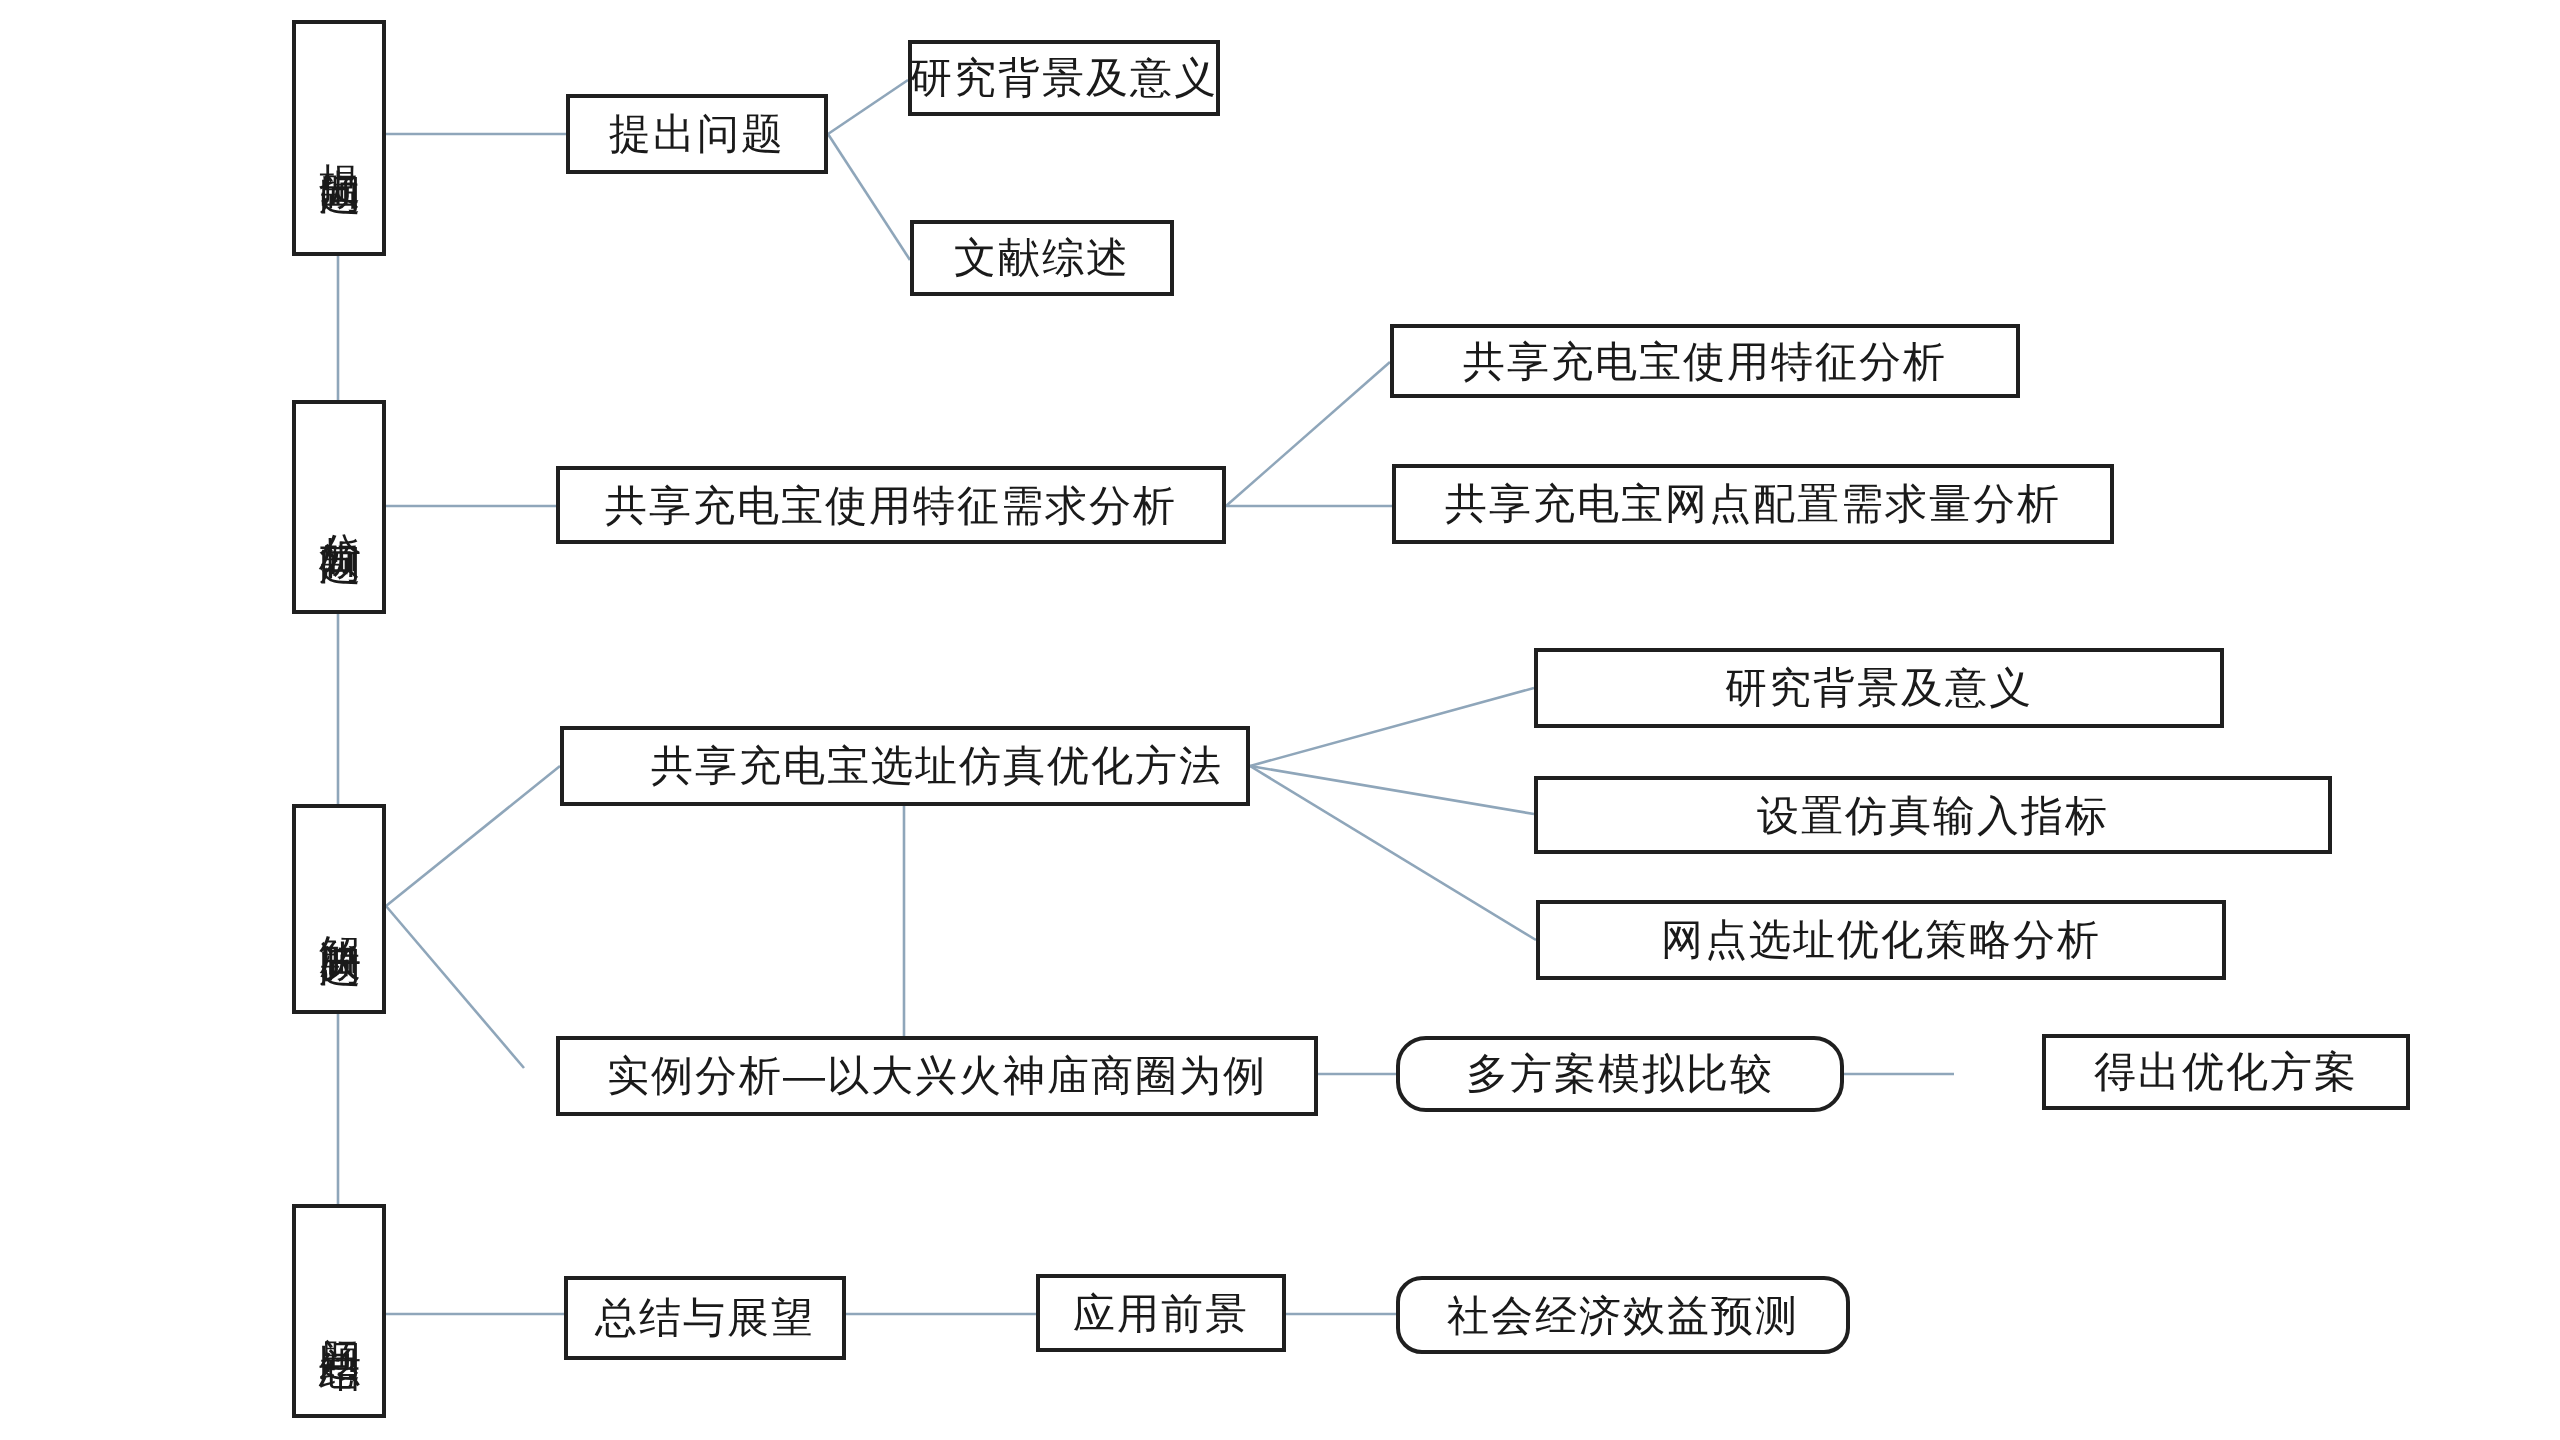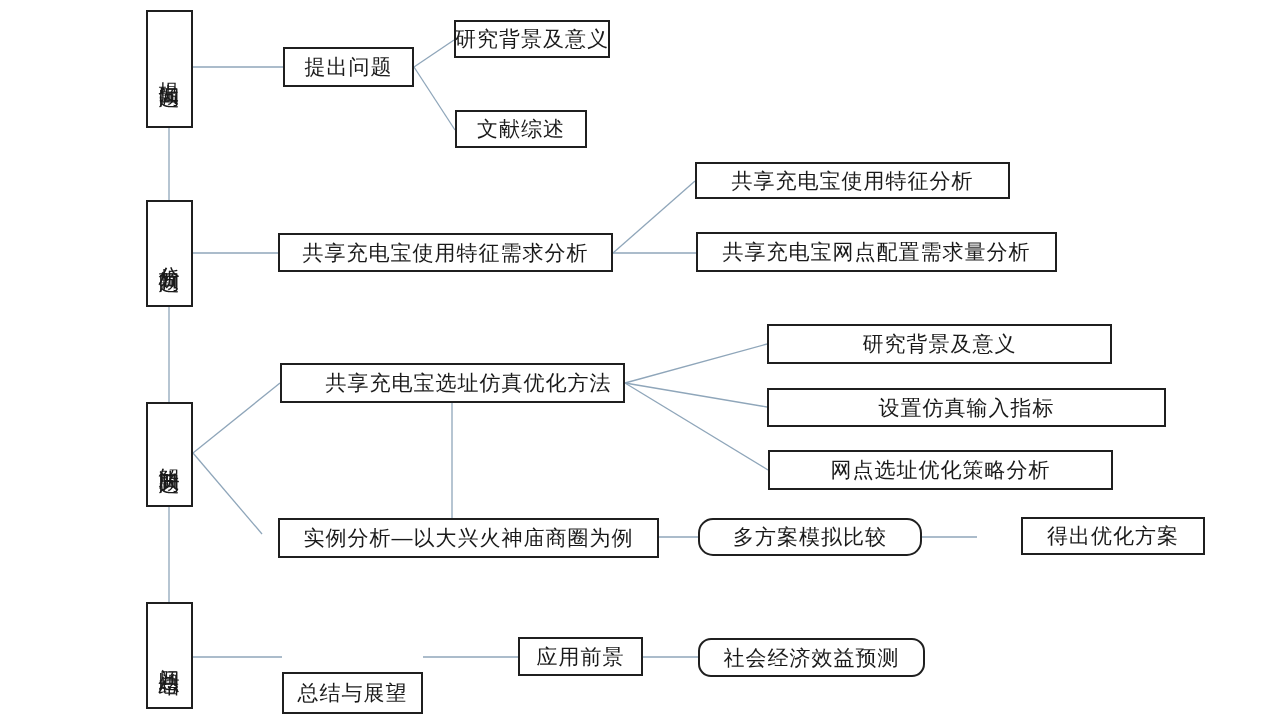--- a/index.html
+++ b/index.html
@@ -57,21 +57,21 @@
   
   #n-siting-method { left: 280px; top: 363px; width: 345px; height: 40px; padding-left: 32px; }
   #n-sim-var       { left: 767px; top: 324px; width: 345px; height: 40px; }
   #n-sim-ind       { left: 767px; top: 388px; width: 399px; height: 39px; }
   #n-strategy      { left: 768px; top: 450px; width: 345px; height: 40px; }
   
   #n-case  { left: 262px; top: 518px; width: 381px; height: 40px; margin-left: 16px; }
   #n-multi { left: 698px; top: 518px; width: 224px; height: 38px; border-radius: 15px; }
   #n-opt   { left: 977px; top: 517px; width: 184px; height: 38px; margin-left: 44px; }
   
-  #n-summary  { left: 282px; top: 638px; width: 141px; height: 42px; margin-top: 34px; }
+  #n-summary  { left: 282px; top: 638px; width: 141px; height: 42px; }
   #n-prospect { left: 518px; top: 637px; width: 125px; height: 39px; }
   #n-socio    { left: 698px; top: 638px; width: 227px; height: 39px; border-radius: 13px; }
 </style>
 </head>
 <body>
 
 <div id="canvas">
 
   <svg id="wires" viewBox="0 0 1280 720" xmlns="http://www.w3.org/2000/svg">
     <g stroke="#8fa6ba" stroke-width="1.3" fill="none">

